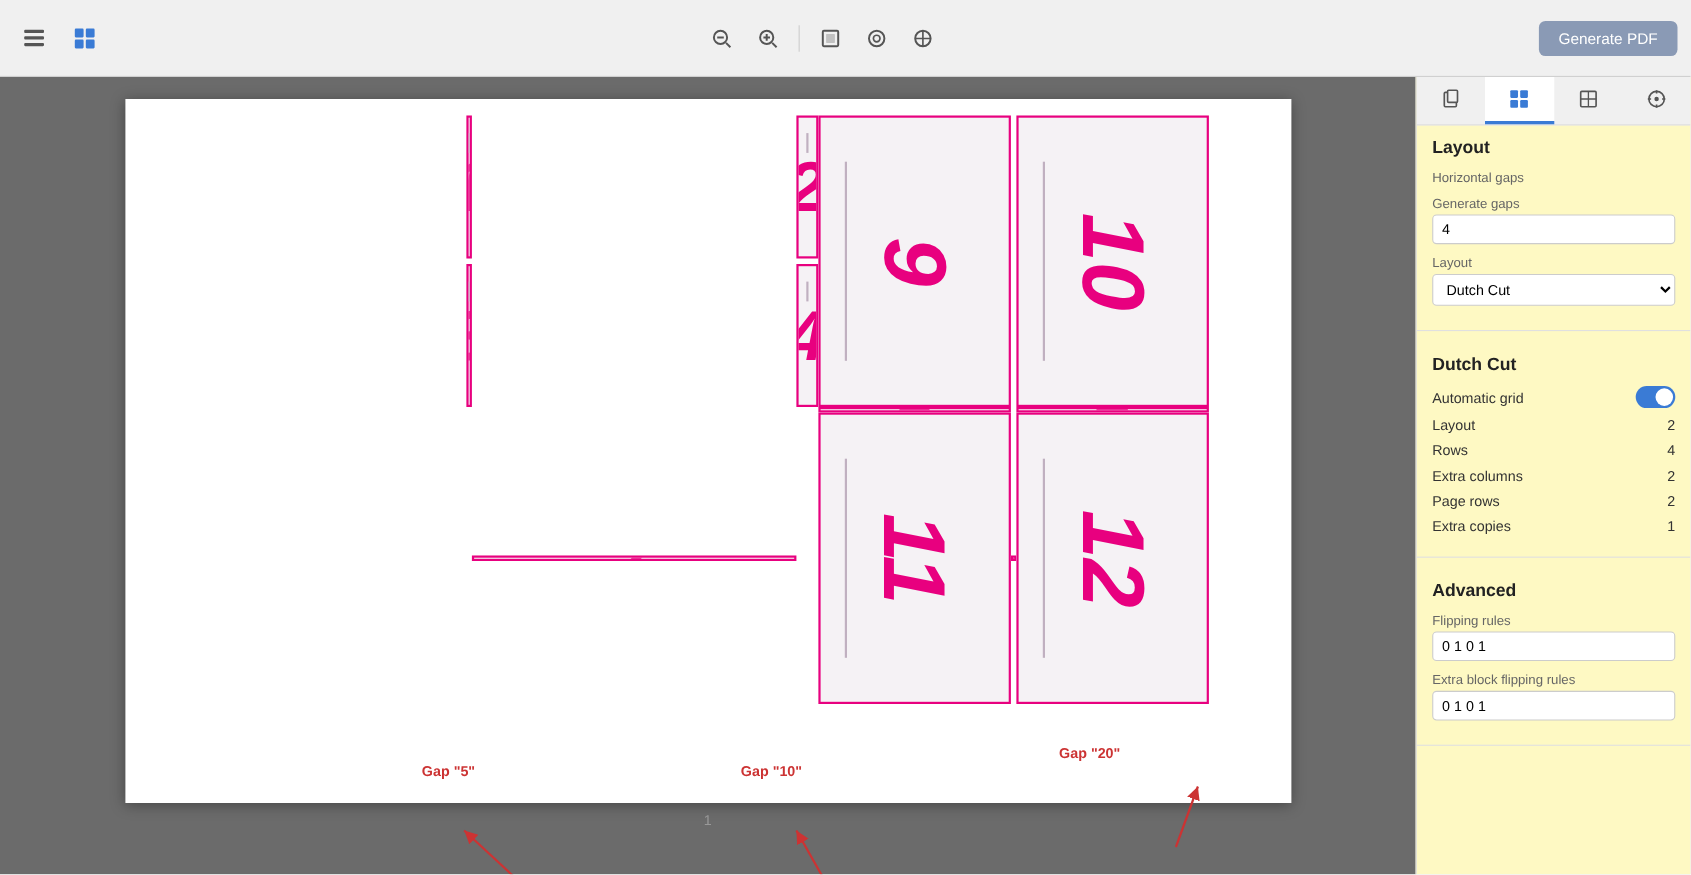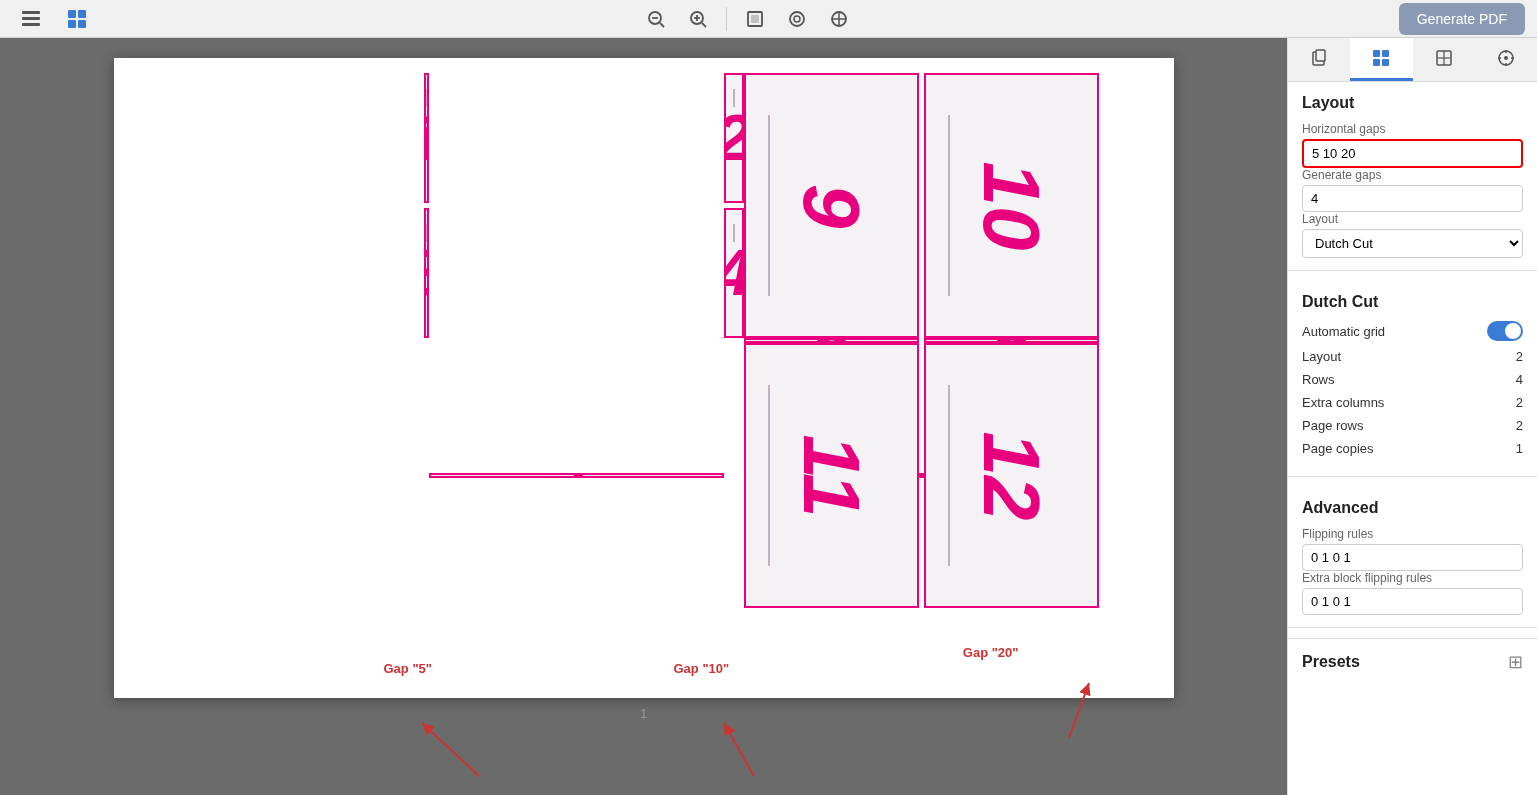--- a/index.html
+++ b/index.html
@@ -1,20 +1,20 @@
 <!DOCTYPE html>
 <html><head>
   <meta charset="utf-8">
   <style>
     * { box-sizing: border-box; margin: 0; padding: 0; }
     body { font-family: -apple-system, BlinkMacSystemFont, 'Segoe UI', sans-serif; background: #e8e8e8; display: flex; flex-direction: column; height: 795px; overflow: hidden; }
 
     
     .toolbar {
-      height: 38px;
+      height: 70px;
       background: #f0f0f0;
       border-bottom: 1px solid #d0d0d0;
       display: flex;
       align-items: center;
       padding: 0 12px;
       gap: 8px;
       flex-shrink: 0;
     }
     .toolbar-left { display: flex; gap: 8px; align-items: center; }
     .toolbar-center { flex: 1; display: flex; justify-content: center; gap: 6px; align-items: center; }
@@ -111,21 +111,21 @@
       top: 40px;
       bottom: 40px;
       left: 22px;
       width: 2px;
       background: #c0b0c0;
     }
 
     
     .right-panel {
       width: 250px;
-      background: #ffffff;
+      background: #fef9c3;
       border-left: 1px solid #ddd;
       overflow-y: auto;
       flex-shrink: 0;
       padding: 0;
     }
 
     
     .panel-icon-bar {
       display: flex;
       border-bottom: 1px solid #ddd;
@@ -155,20 +155,21 @@
     }
 
     .panel-section-title {
       font-size: 16px;
       font-weight: 600;
       color: #222;
       margin-bottom: 10px;
     }
 
     .panel-field {
+      margin-bottom: 10px;
     }
 
     .panel-label {
       font-size: 12px;
       color: #666;
       margin-bottom: 3px;
     }
 
     .panel-input {
       width: 100%;
@@ -483,21 +484,20 @@
           <circle cx="10" cy="10" r="2" fill="#555"></circle>
         </svg>
       </button>
     </div>
 
     <div class="panel-section">
       <div class="panel-section-title">Layout</div>
 
       <div class="panel-field">
         <div class="panel-label">Horizontal gaps</div>
-        <input class="panel-input highlighted" type="text" value="5 10 20" style="">
       </div>
 
       <div class="panel-field">
         <div class="panel-label">Generate gaps</div>
         <input class="panel-input" type="text" value="4" style="">
       </div>
 
       <div class="panel-field">
         <div class="panel-label">Layout</div>
         <select class="panel-select">
@@ -534,21 +534,21 @@
         <span class="panel-row-label">Extra columns</span>
         <span class="panel-row-value">2</span>
       </div>
 
       <div class="panel-row">
         <span class="panel-row-label">Page rows</span>
         <span class="panel-row-value">2</span>
       </div>
 
       <div class="panel-row">
-        <span class="panel-row-label">Page copies</span>
+        <span class="panel-row-label">Extra copies</span>
         <span class="panel-row-value">1</span>
       </div>
     </div>
 
     <div class="panel-divider"></div>
 
     <div class="panel-section">
       <div class="panel-section-title">Advanced</div>
 
       <div class="panel-field">
@@ -557,21 +557,15 @@
       </div>
 
       <div class="panel-field">
         <div class="panel-label">Extra block flipping rules</div>
         <input class="panel-input" type="text" value="0 1 0 1" style="">
       </div>
     </div>
 
     <div class="panel-divider"></div>
 
-    <div class="presets-section">
-      <div class="presets-header">
-        <span class="presets-title">Presets</span>
-        <span class="presets-grid-icon">⊞</span>
-      </div>
-    </div>
 
   </div>
 </div>
 
 </body></html>

